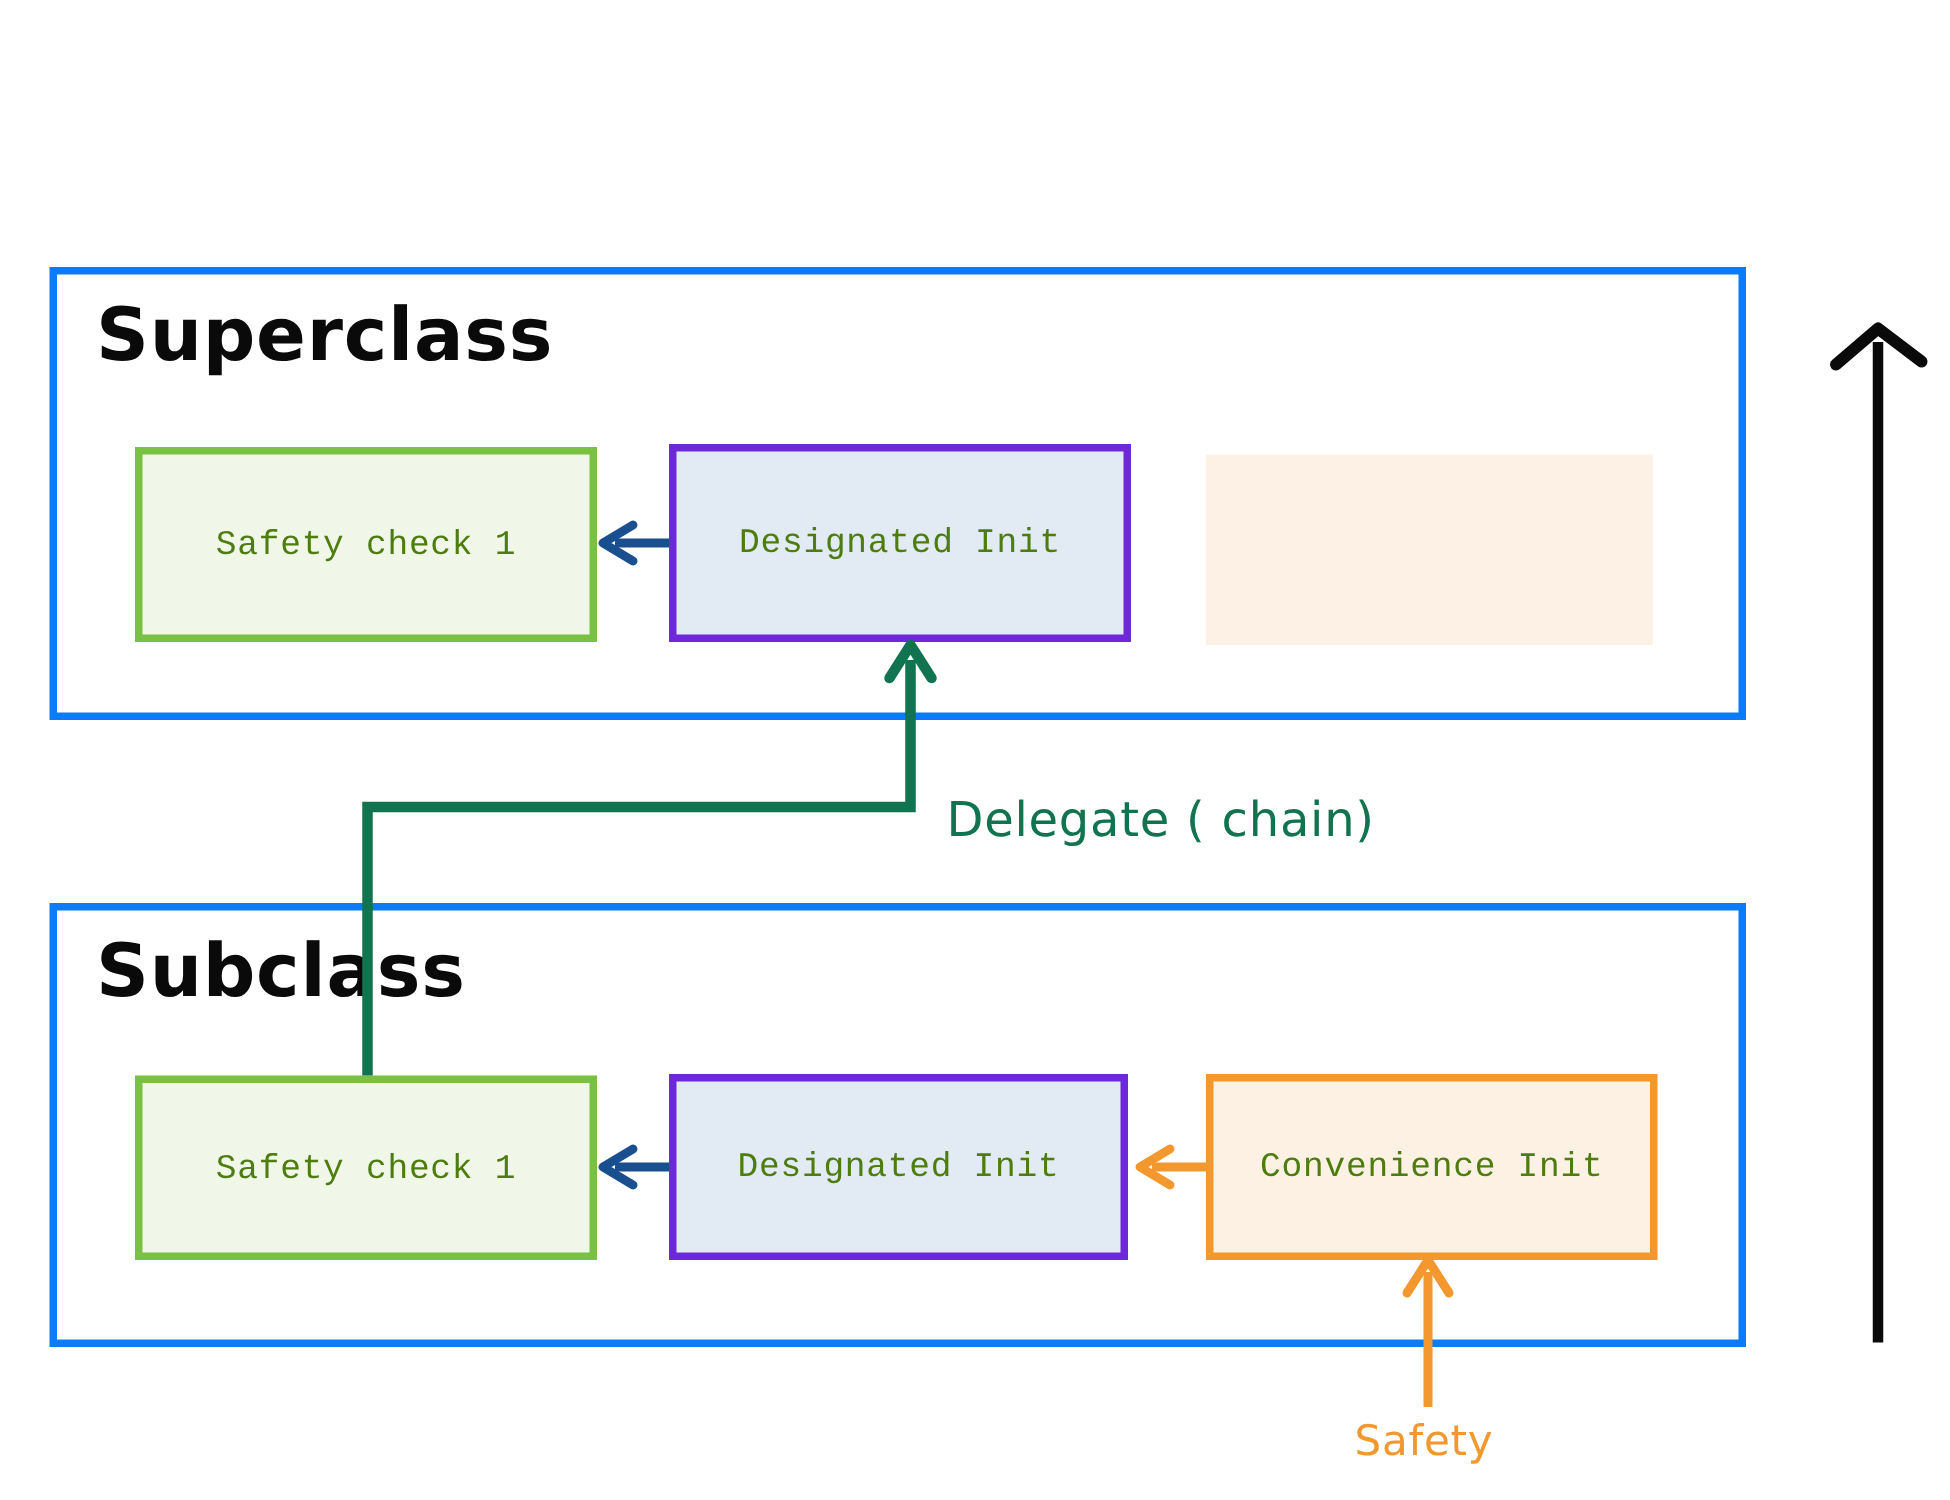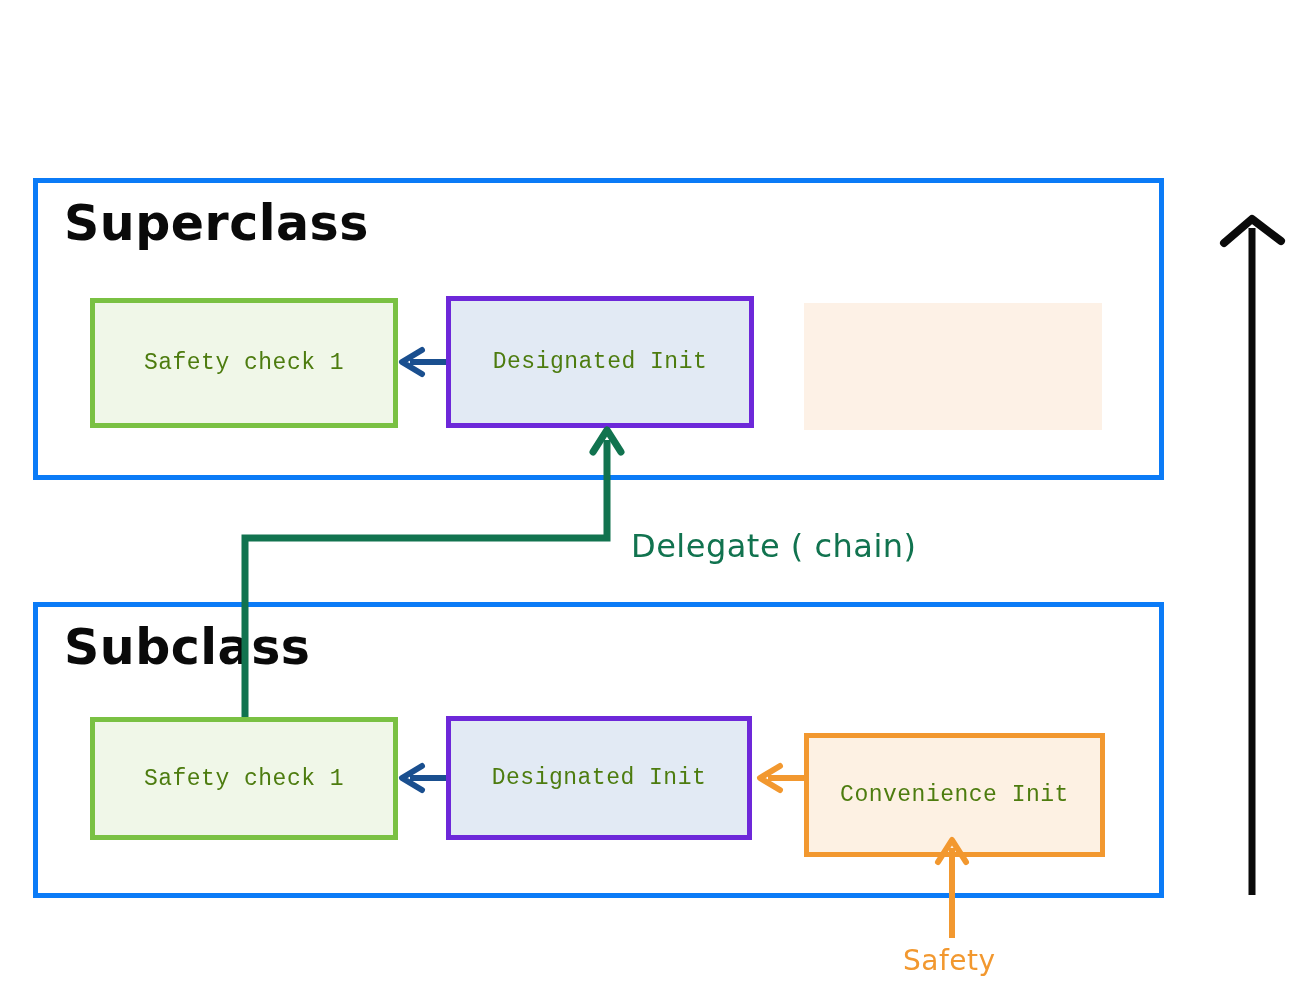--- a/index.html
+++ b/index.html
@@ -85,21 +85,21 @@
     background: #fdf1e6;
   }
 
   
   #super-safety   { left: 90px;  top: 298px; width: 308px; height: 130px; }
   #super-desig    { left: 446px; top: 296px; width: 308px; height: 132px; }
   #super-ghost    { left: 804px; top: 303px; width: 298px; height: 127px; }
   
   #sub-safety     { left: 90px;  top: 717px; width: 308px; height: 123px; }
   #sub-desig      { left: 446px; top: 716px; width: 306px; height: 124px; }
-  #sub-conv       { left: 804px; top: 716px; width: 301px; height: 124px; margin-top: 17px; }
+  #sub-conv       { left: 804px; top: 716px; width: 301px; height: 124px; }
 
   
   #connectors {
     position: absolute;
     left: 0; top: 0;
     width: 1300px;
     height: 1000px;
     pointer-events: none;
   }
 

